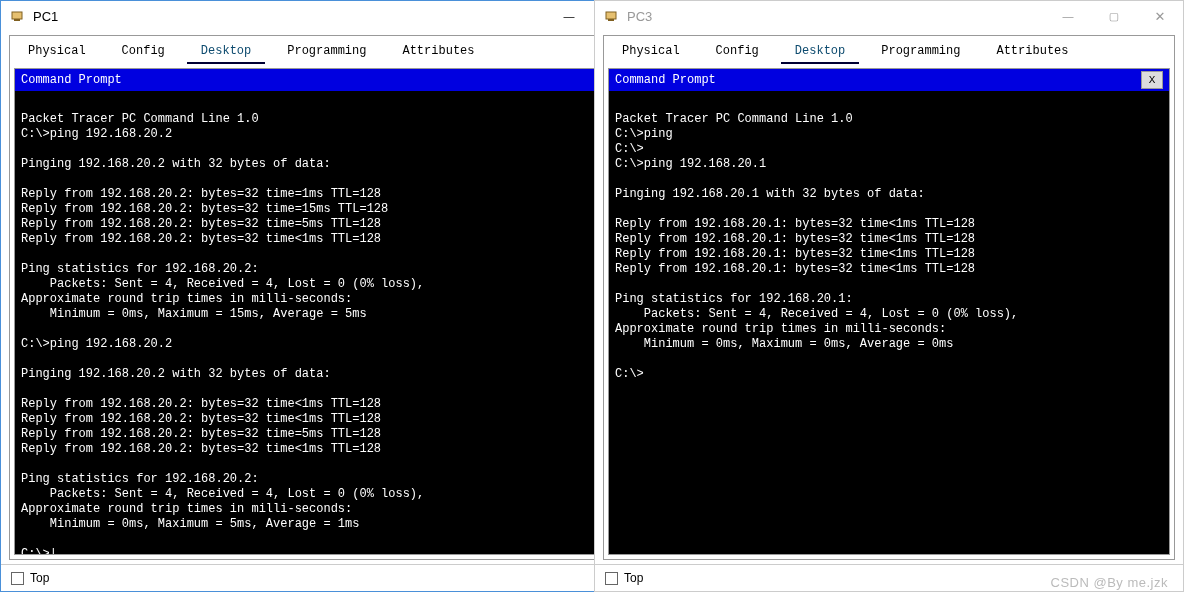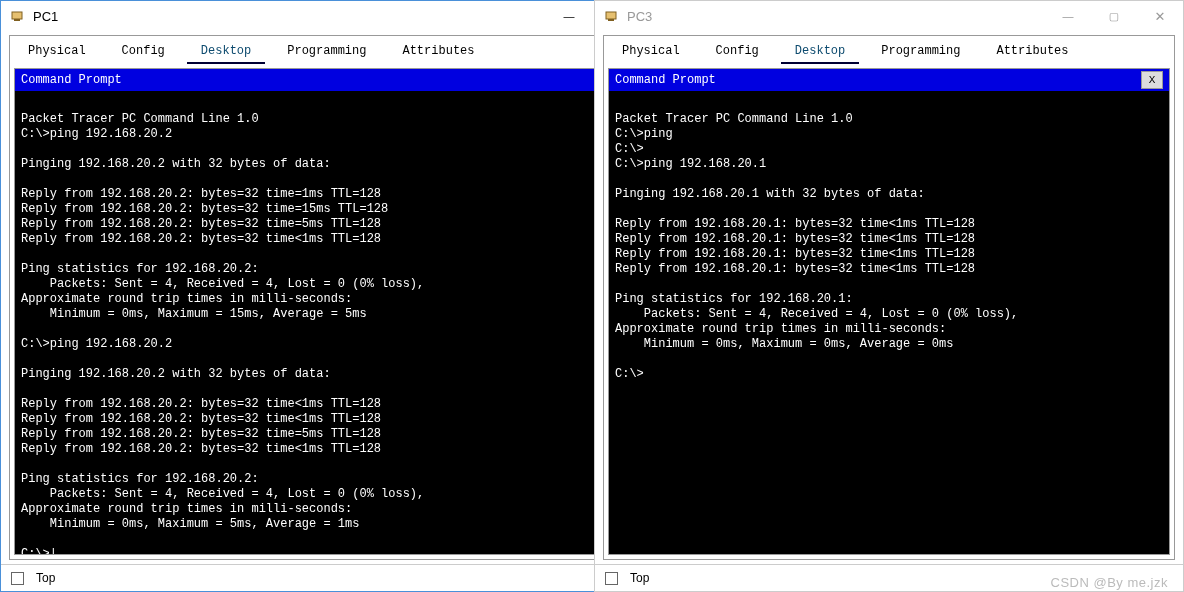--- a/index.html
+++ b/index.html
@@ -110,21 +110,21 @@
     line-height: 15px;
     padding: 6px 6px;
     white-space: pre;
     overflow: hidden;
     flex: 1;
   }
   .bottom-bar {
     padding: 6px 10px;
     display: flex;
     align-items: center;
-    gap: 12px;
+    gap: 6px;
     font-size: 12px;
     border-top: 1px solid #ccc;
   }
   .checkbox {
     width: 13px; height: 13px;
     border: 1px solid #666;
     display: inline-block;
   }
   .watermark {
     position: absolute;

